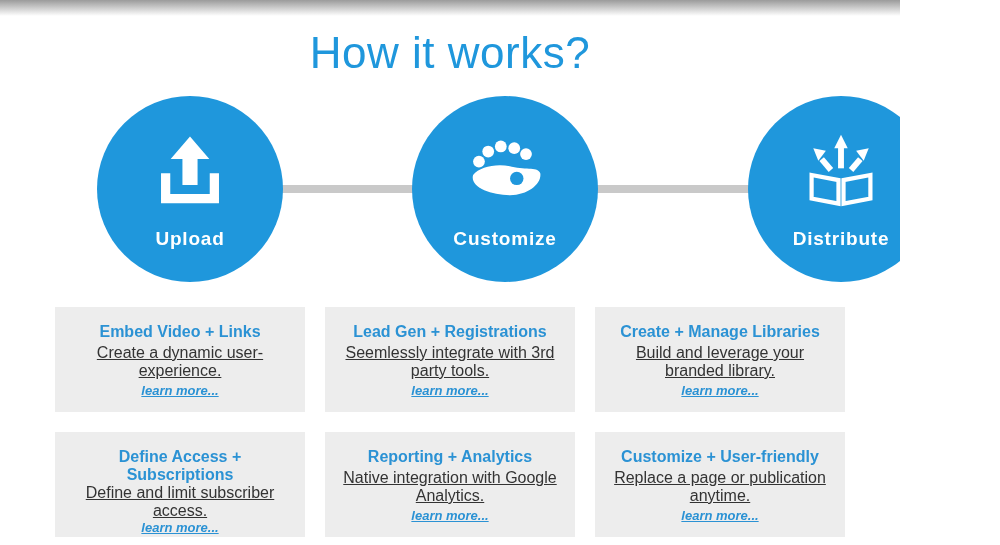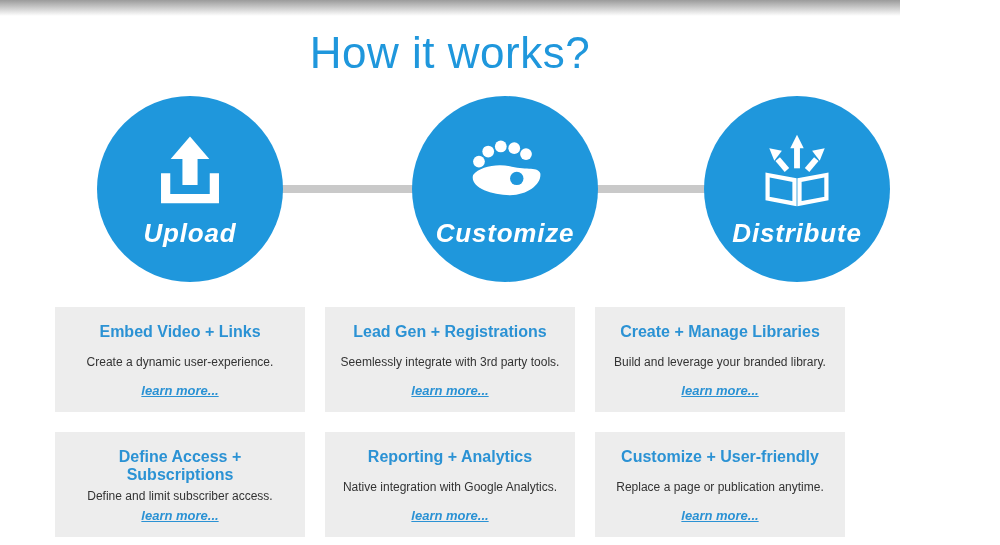--- a/index.html
+++ b/index.html
@@ -39,55 +39,55 @@
     background:var(--connector);
     z-index:0;
   }
   .step{
     position:absolute;top:0;
     width:186px;height:186px;
     z-index:1;
   }
   .step-1{left:97px;}
   .step-2{left:412px;}
-  .step-3{left:704px;}
+  .step-3{left:748px;}
   .circle{
     width:186px;height:186px;border-radius:50%;
     background:var(--accent);
     display:flex;flex-direction:column;align-items:center;
     padding-top:28px;
   }
   .icon{width:84px;height:92px;display:block;}
   .icon svg{width:100%;height:100%;display:block;}
   .step-label{
-    margin-top:2px;
-    color:#fff;font-weight:bold;font-size:26px;
+    margin-top:12px;
+    color:#fff;font-weight:bold;font-size:19px;
     letter-spacing:0.8px;
-    font-style:italic;
   }
   .cards{
     position:absolute;top:307px;left:55px;right:55px;
     display:grid;
     grid-template-columns:repeat(3,1fr);
     column-gap:20px;row-gap:20px;
   }
   .card{
     background:var(--card-bg);
     height:105px;
     display:flex;flex-direction:column;align-items:center;justify-content:space-between;
     text-align:center;
     padding:16px 10px 14px 10px;
   }
   .card-title{
     color:var(--card-title);
     font-size:16px;font-weight:bold;
   }
   .card-desc{
     color:var(--body-text);
-    font-size:12px;
+    font-size:16px;
+    text-decoration:underline;
   }
   .card-link{
     color:var(--card-title);
     font-size:13px;font-weight:bold;
     text-decoration:underline;
     cursor:pointer;
     font-style:italic;
   }
 </style>
 </head>

